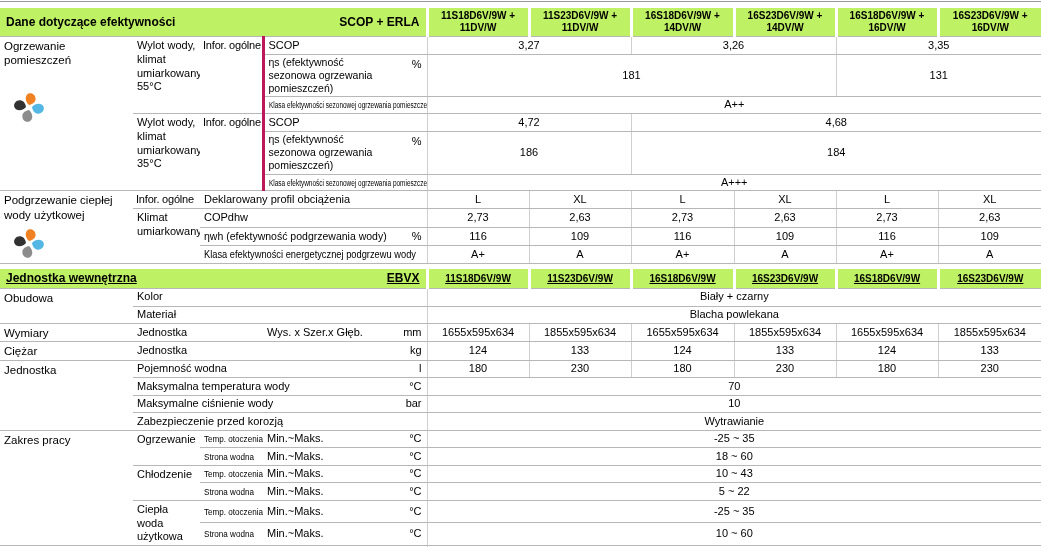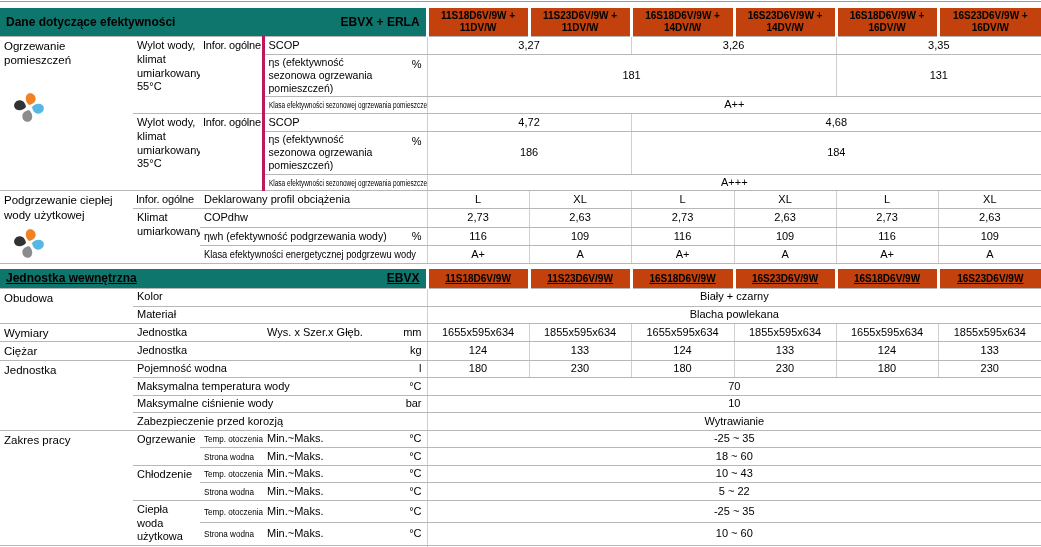--- a/index.html
+++ b/index.html
@@ -16,23 +16,23 @@
   td.sub{vertical-align:top;padding-top:2px;margin-left:27px;}
   td.mid{vertical-align:middle;}
   td.info{font-size:11px;letter-spacing:-0.2px;white-space:nowrap;padding-left:3px;padding-right:0;}
   td.spec{}
   td.etas{font-size:10.5px;}
   td.vline{border-left:3px solid #be185d;}
   td.unit{text-align:right;padding-right:5px;}
   td.u-top{vertical-align:top;padding-top:3px;}
   td.val{text-align:center;border-left:1px solid #cfcfcf;}
 
-  td.bar{background:#0f766e;font-weight:bold;font-size:12px;padding:2px 6px;}
+  td.bar{background:#bef264;font-weight:bold;font-size:12px;padding:2px 6px;}
   .bar-flex{display:flex;justify-content:space-between;align-items:center;}
-  td.colhead{background:#c2410c;font-weight:bold;font-size:10px;text-align:center;
+  td.colhead{background:#bef264;font-weight:bold;font-size:10px;text-align:center;
      border-left:3px solid #fff;line-height:1.2;padding:2px 1px;vertical-align:middle;margin-top:14px;}
 
   tr.rbar{height:27px;} tr.rbar2{height:21px;text-decoration:underline;}
   tr.rh{height:18px;} tr.rs{height:15px;} tr.rd{height:33px;border-radius:17px;}
   table.t2 tr{height:17.5px;}
   table.t2{margin-top:5px;}
 
   
   .cx{display:inline-block;transform:scaleX(0.76);transform-origin:0 50%;
       white-space:nowrap;font-size:8.5px;}
@@ -64,21 +64,21 @@
       <col style="width:102px">
         <col style="width:102px">
         <col style="width:103px">
     </colgroup>
 
     <tbody>
         <tr class="rbar">
       <td class="bar" colspan="5">
         <div class="bar-flex">
           <span>Dane dotyczące efektywności</span>
-          <span>EBVX + ERLA</span>
+          <span>SCOP + ERLA</span>
         </div>
       </td>
       <td class="colhead">11S18D6V/9W + 11DV/W</td>
       <td class="colhead">11S23D6V/9W + 11DV/W</td>
       <td class="colhead">16S18D6V/9W + 14DV/W</td>
       <td class="colhead">16S23D6V/9W + 14DV/W</td>
       <td class="colhead">16S18D6V/9W + 16DV/W</td>
       <td class="colhead">16S23D6V/9W + 16DV/W</td>
     </tr>
 

